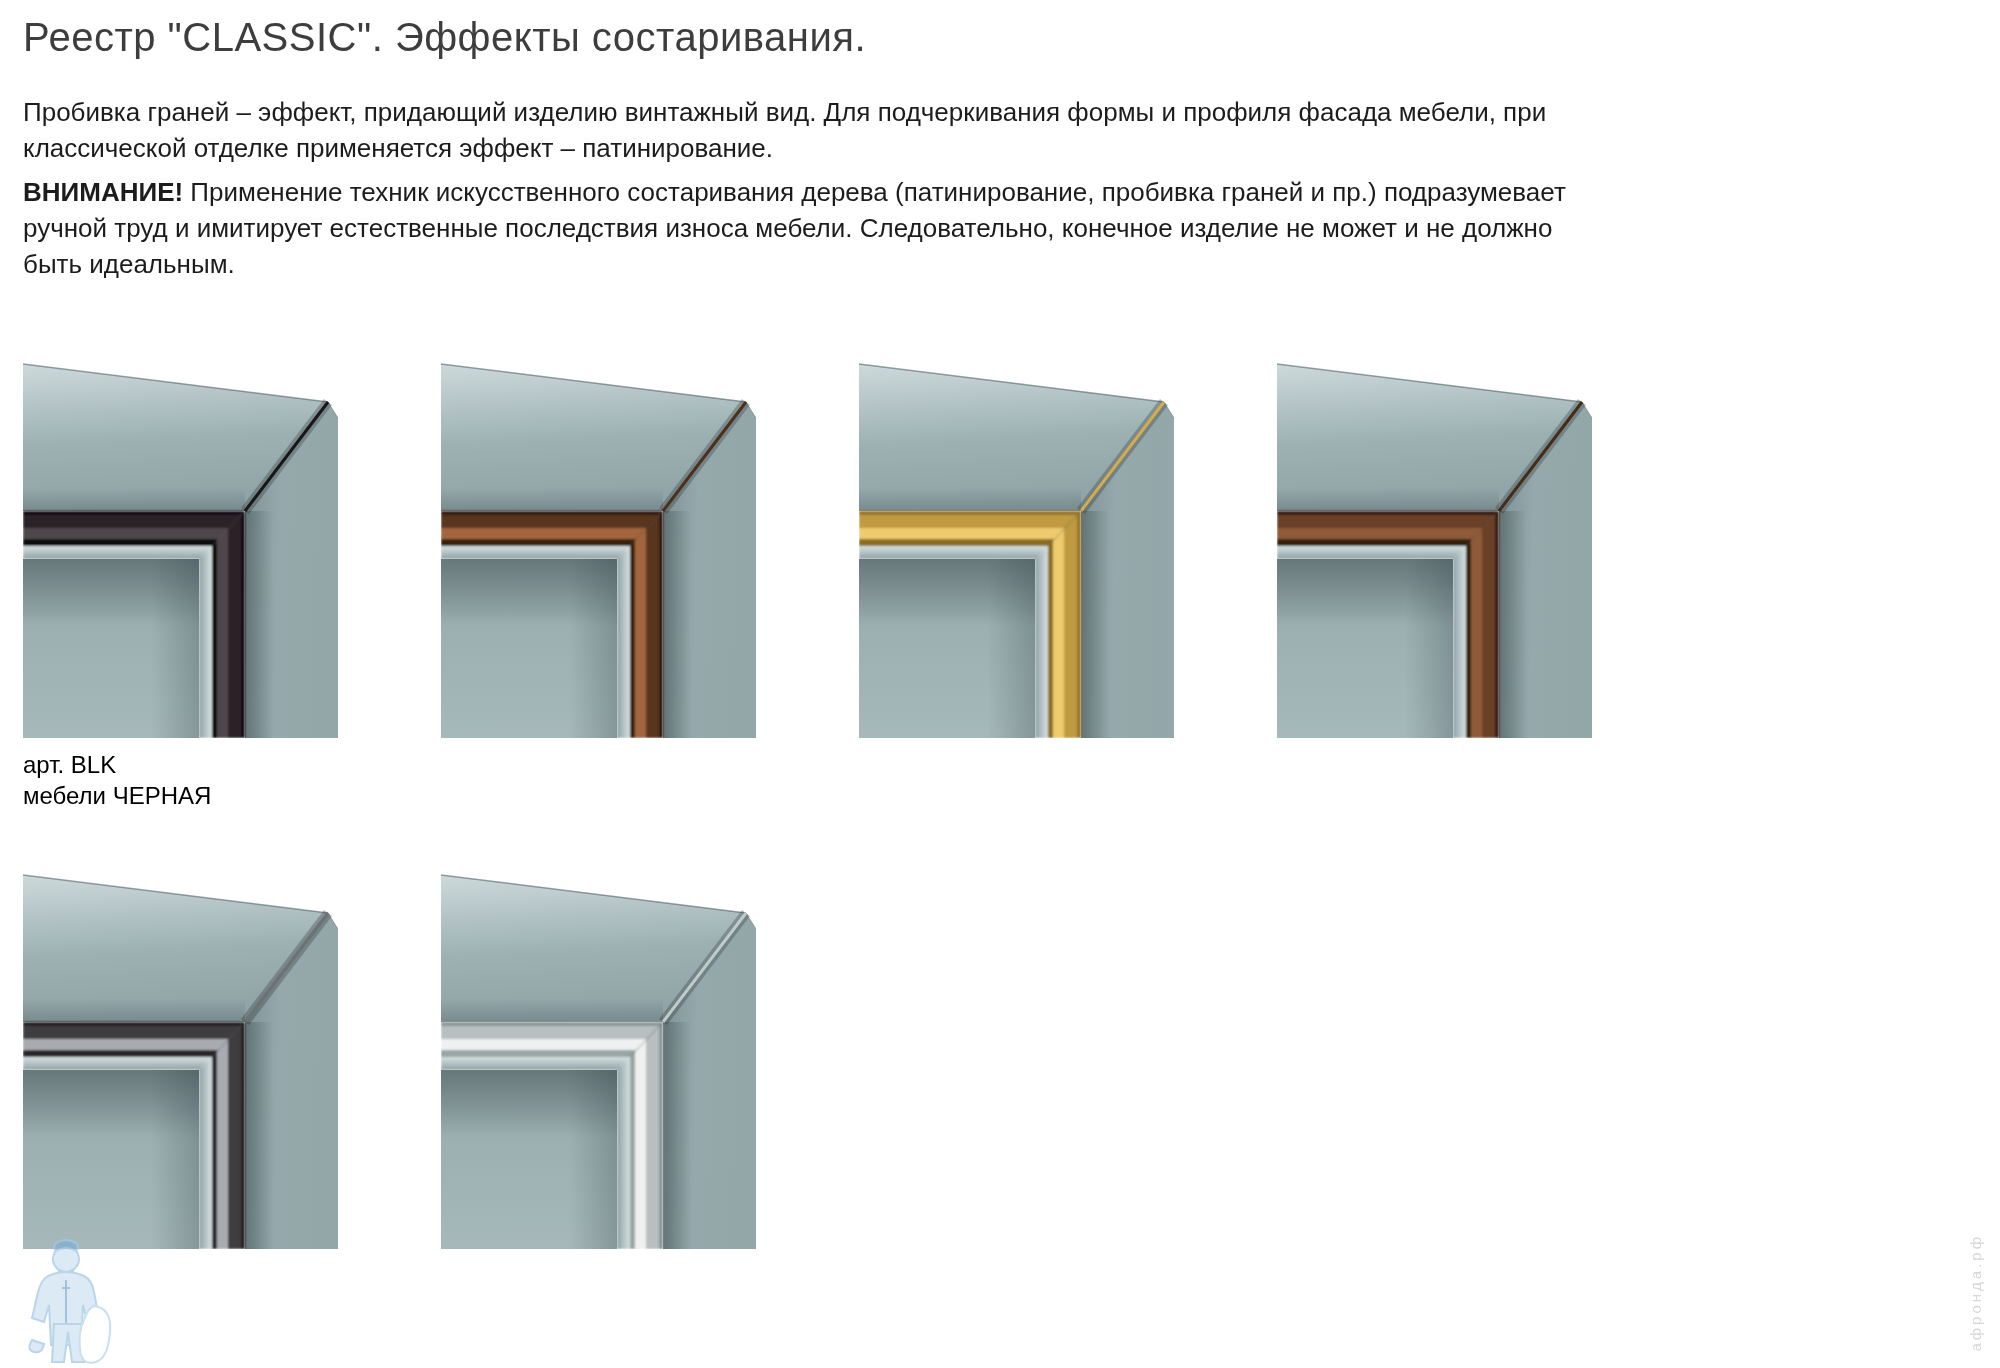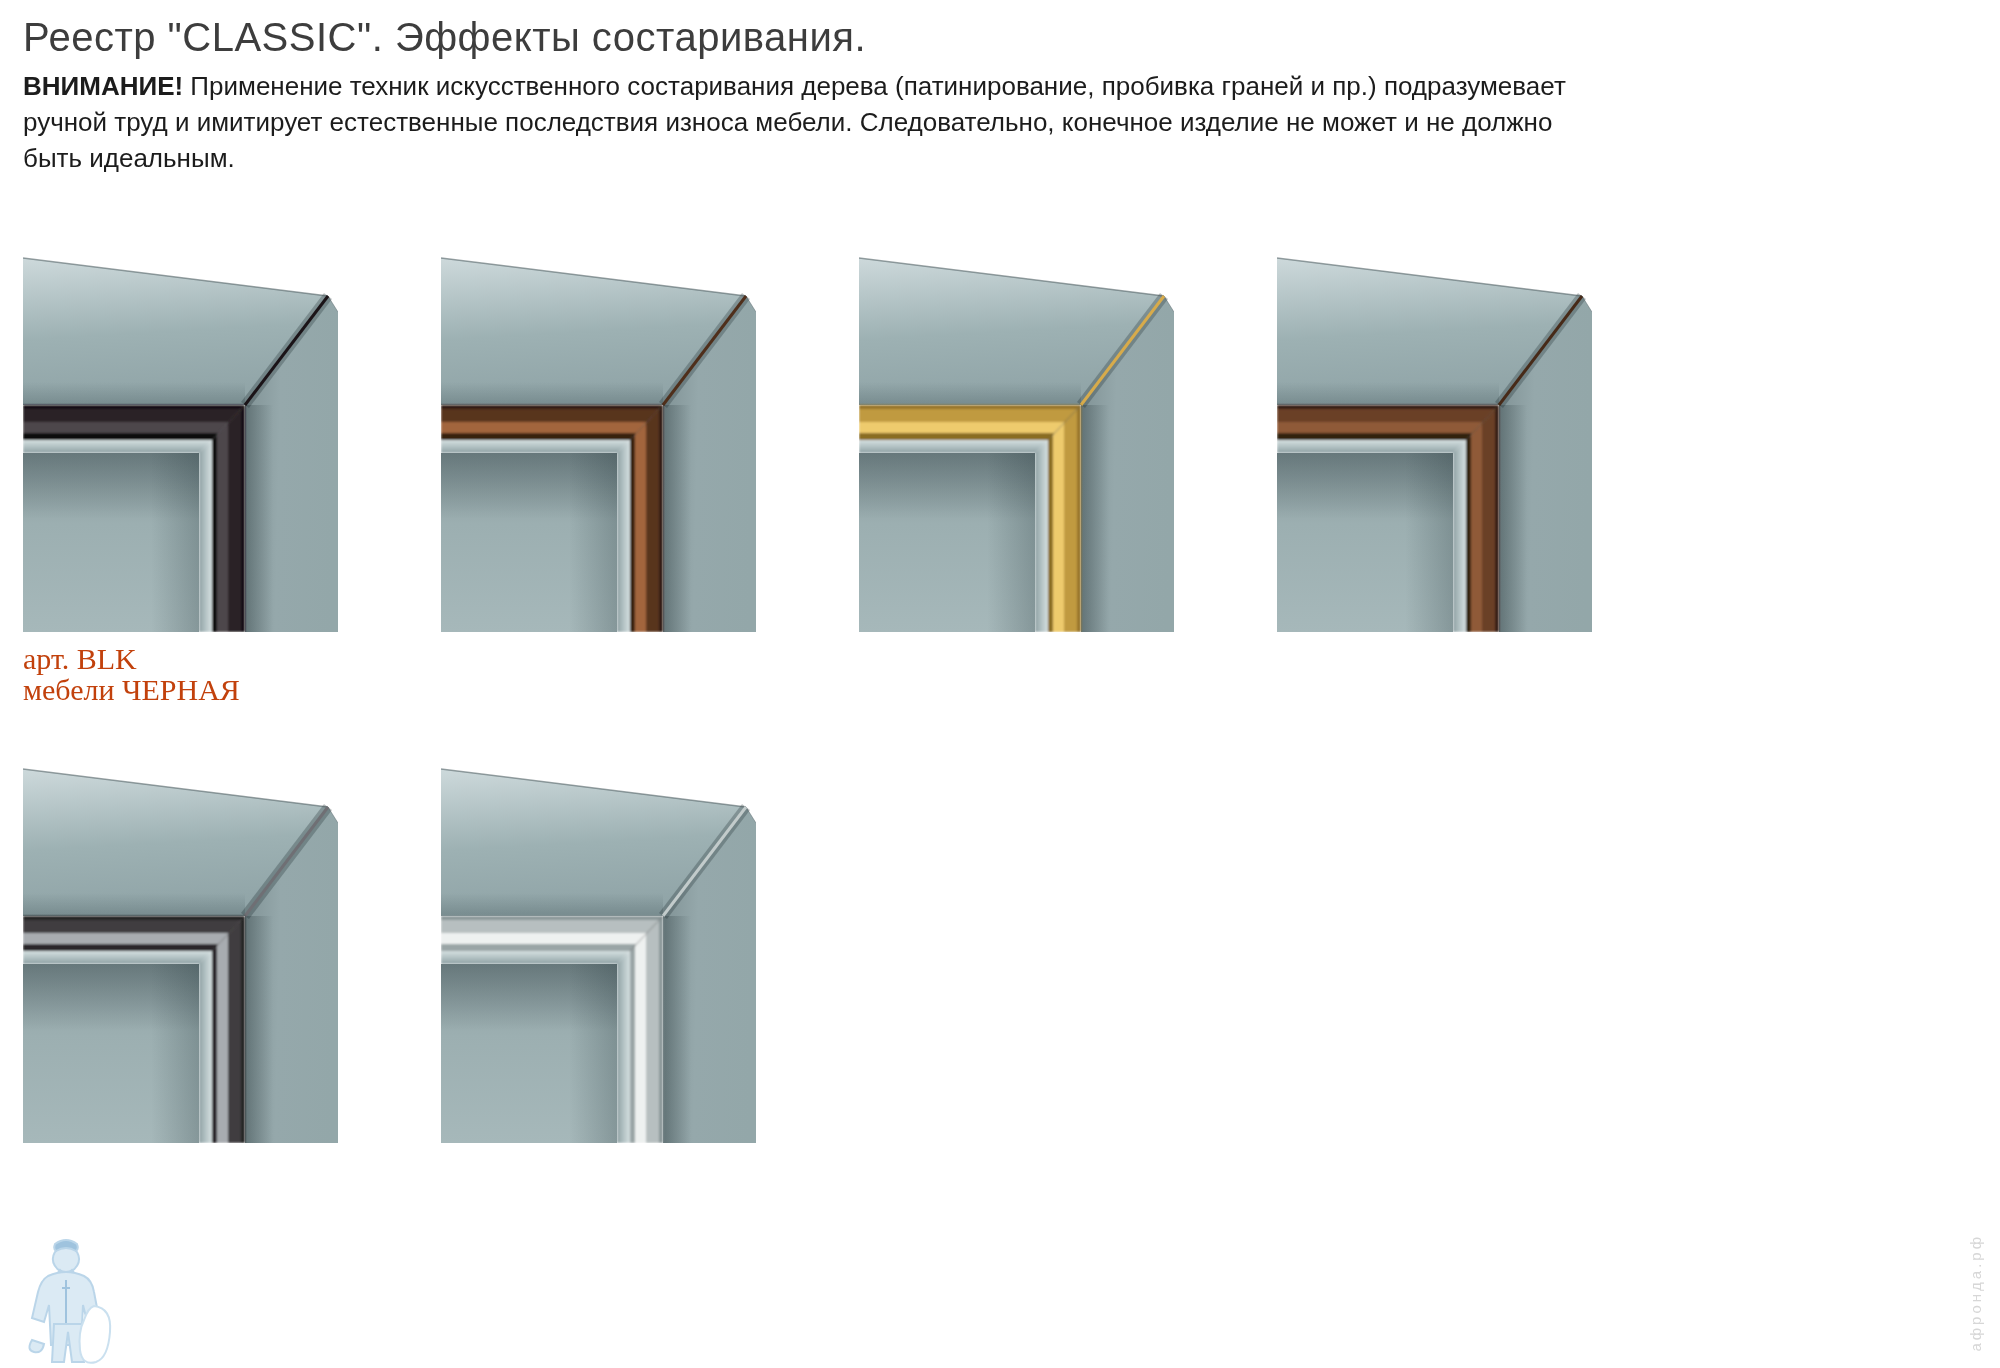--- a/index.html
+++ b/index.html
@@ -24,21 +24,21 @@
     display:grid;
     grid-template-columns:repeat(4,315px);
     column-gap:103px;row-gap:60px;
     margin-top:78px;
   }
   figure.card{margin:0;padding:0;}
   .thumb{width:315px;height:378px;line-height:0;}
   .thumb svg{width:315px;height:378px;display:block;}
   figcaption{margin-top:11px;}
   figcaption .art,figcaption .pat{
-    font-size:30px;line-height:31px;color:#c2410c;font-family:Liberation Serif, serif;
+    font-size:24px;line-height:31px;color:#000000;
   }
   .watermark-figure{
     position:absolute;left:6px;bottom:0;opacity:.75;pointer-events:none;
   }
   .watermark-site{
     position:absolute;right:16px;bottom:16px;
     writing-mode:vertical-rl;transform:rotate(180deg);
     font-size:15px;letter-spacing:3px;color:#d7d7d7;
     pointer-events:none;
   }
@@ -93,20 +93,21 @@
     <filter id="soft" x="-5%" y="-5%" width="110%" height="110%">
       <feGaussianBlur stdDeviation="0.9"></feGaussianBlur>
     </filter>
   </defs>
 </svg>
 
 <div class="content">
 
   <h1 class="page-title">Реестр "CLASSIC". Эффекты состаривания.</h1>
 
+  <p class="para">Пробивка граней –  эффект, придающий изделию винтажный вид. Для подчеркивания формы и профиля фасада мебели, при классической отделке применяется эффект – патинирование.</p>
 
   <p class="para warning"><span class="warning-lead">ВНИМАНИЕ!</span><span> Применение техник искусственного состаривания дерева (патинирование, пробивка граней и пр.) подразумевает ручной труд и имитирует естественные последствия износа мебели. Следовательно, конечное изделие не может и не должно быть идеальным.</span></p>
 
   <div id="grid">
   <figure class="card" style="--edge: #171114; --dark: #2a2125; --bright: #4e464c; --inner: #0f0b0d; --line: #1b1418;">
     <div class="thumb">
       <svg viewBox="0 0 315 378" preserveAspectRatio="none">
 
         <polygon points="0,4 305,42 222,151 0,151" fill="url(#gTop)"></polygon>
         <rect x="0" y="128" width="222" height="23" fill="url(#gTopShad)"></rect>

